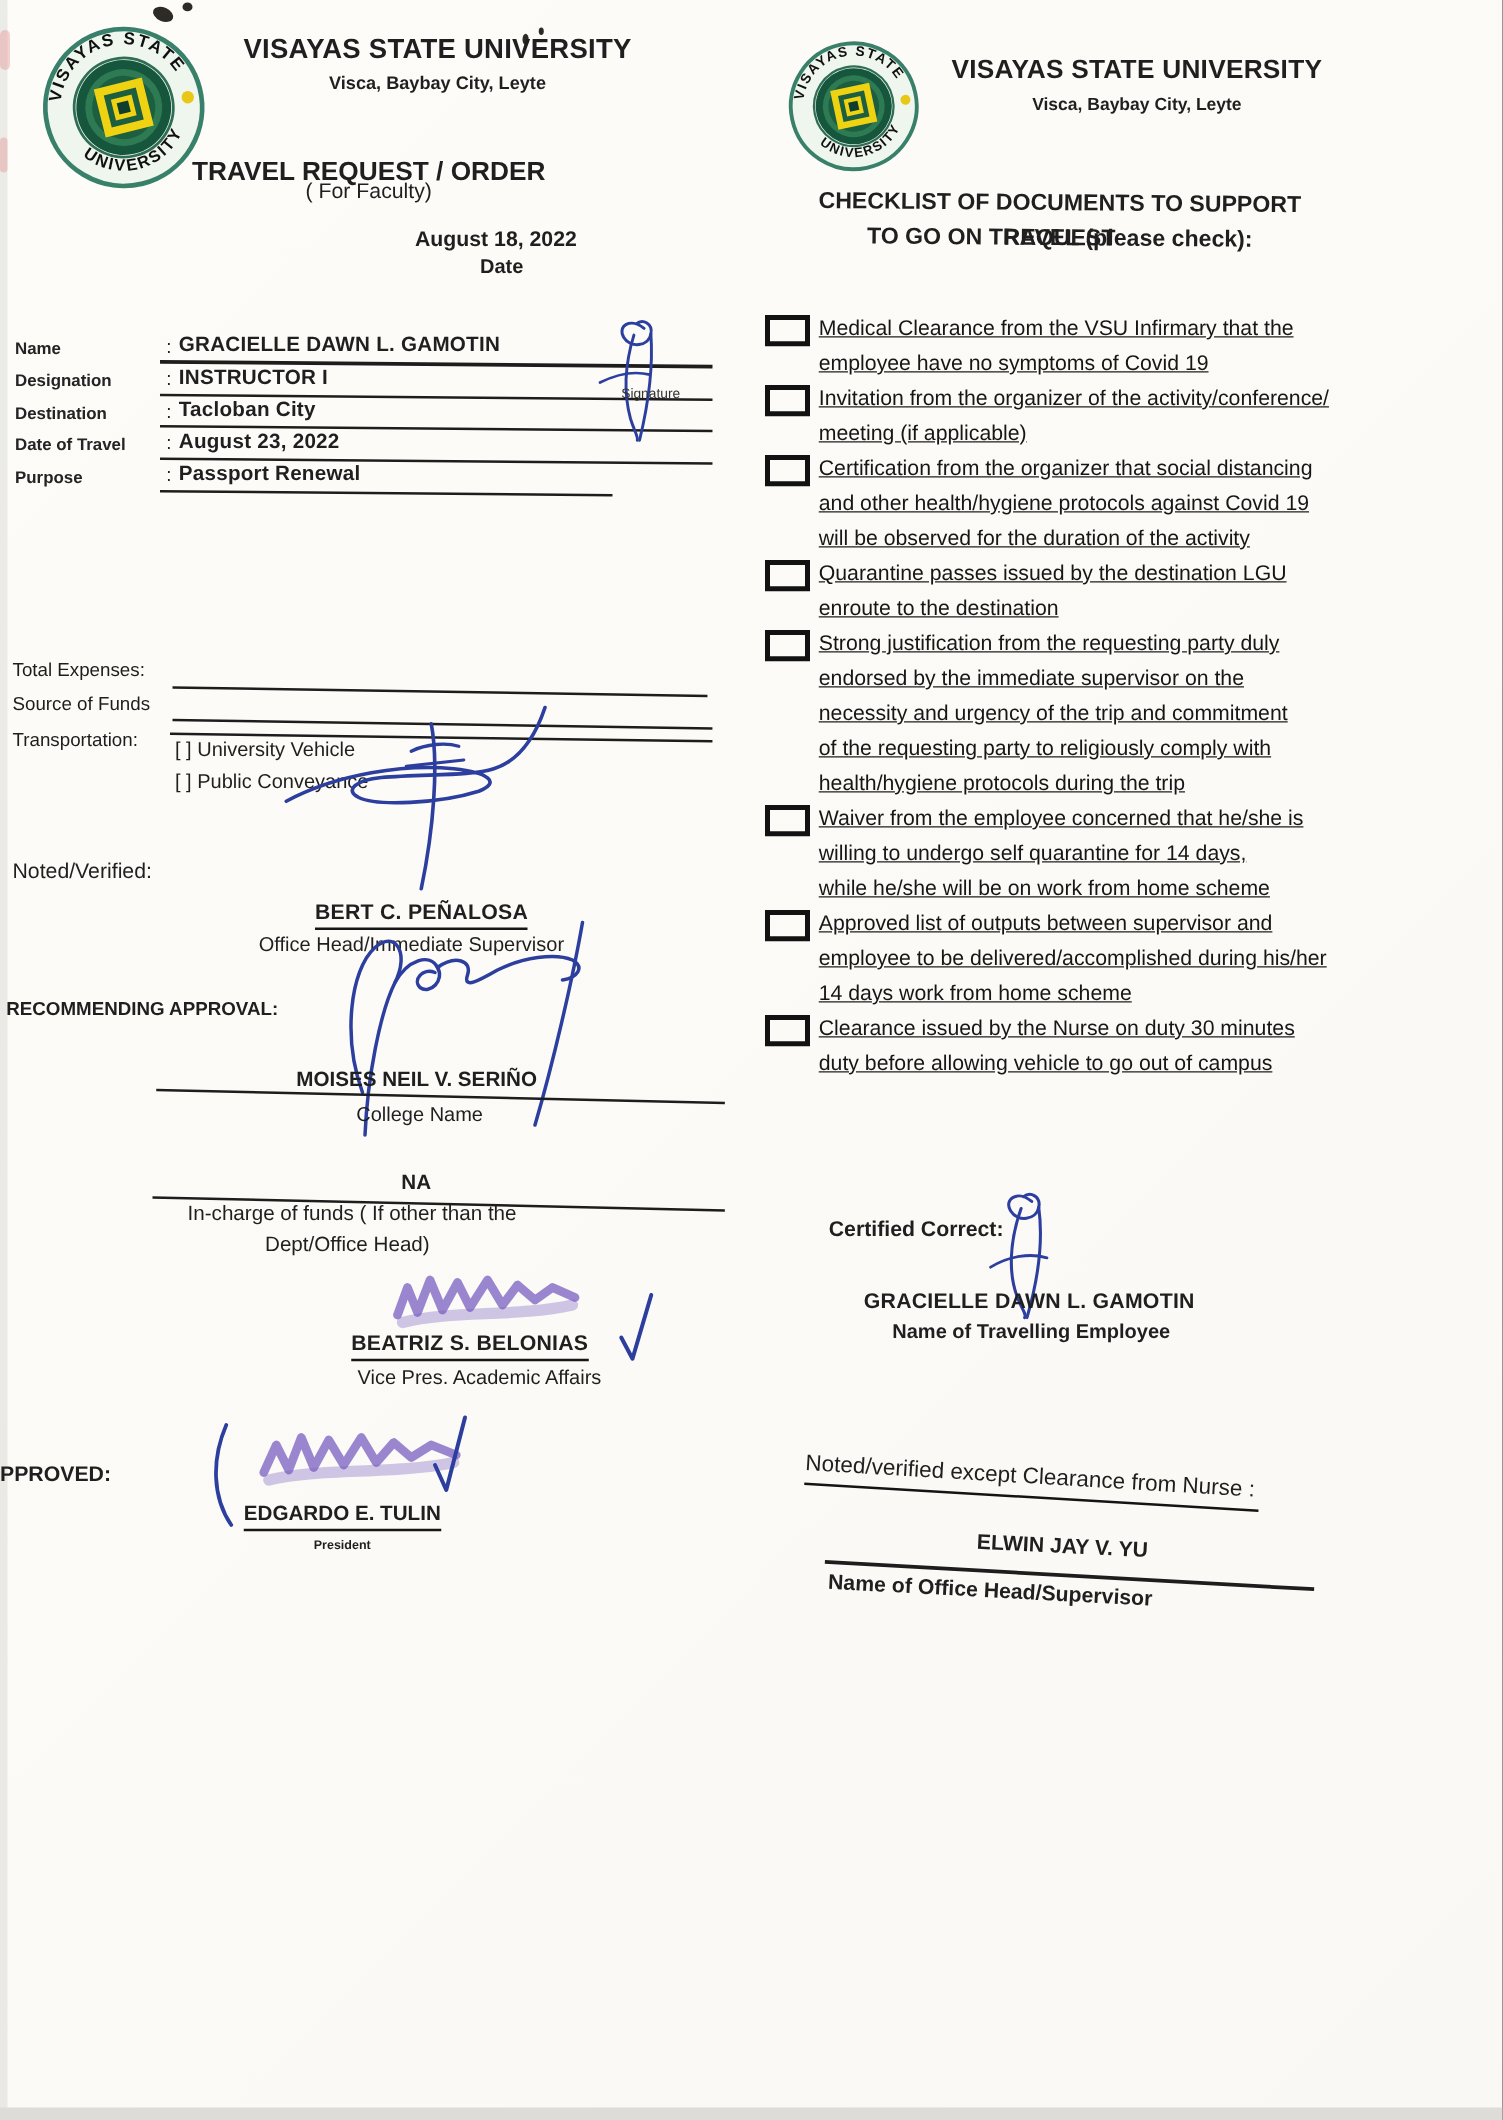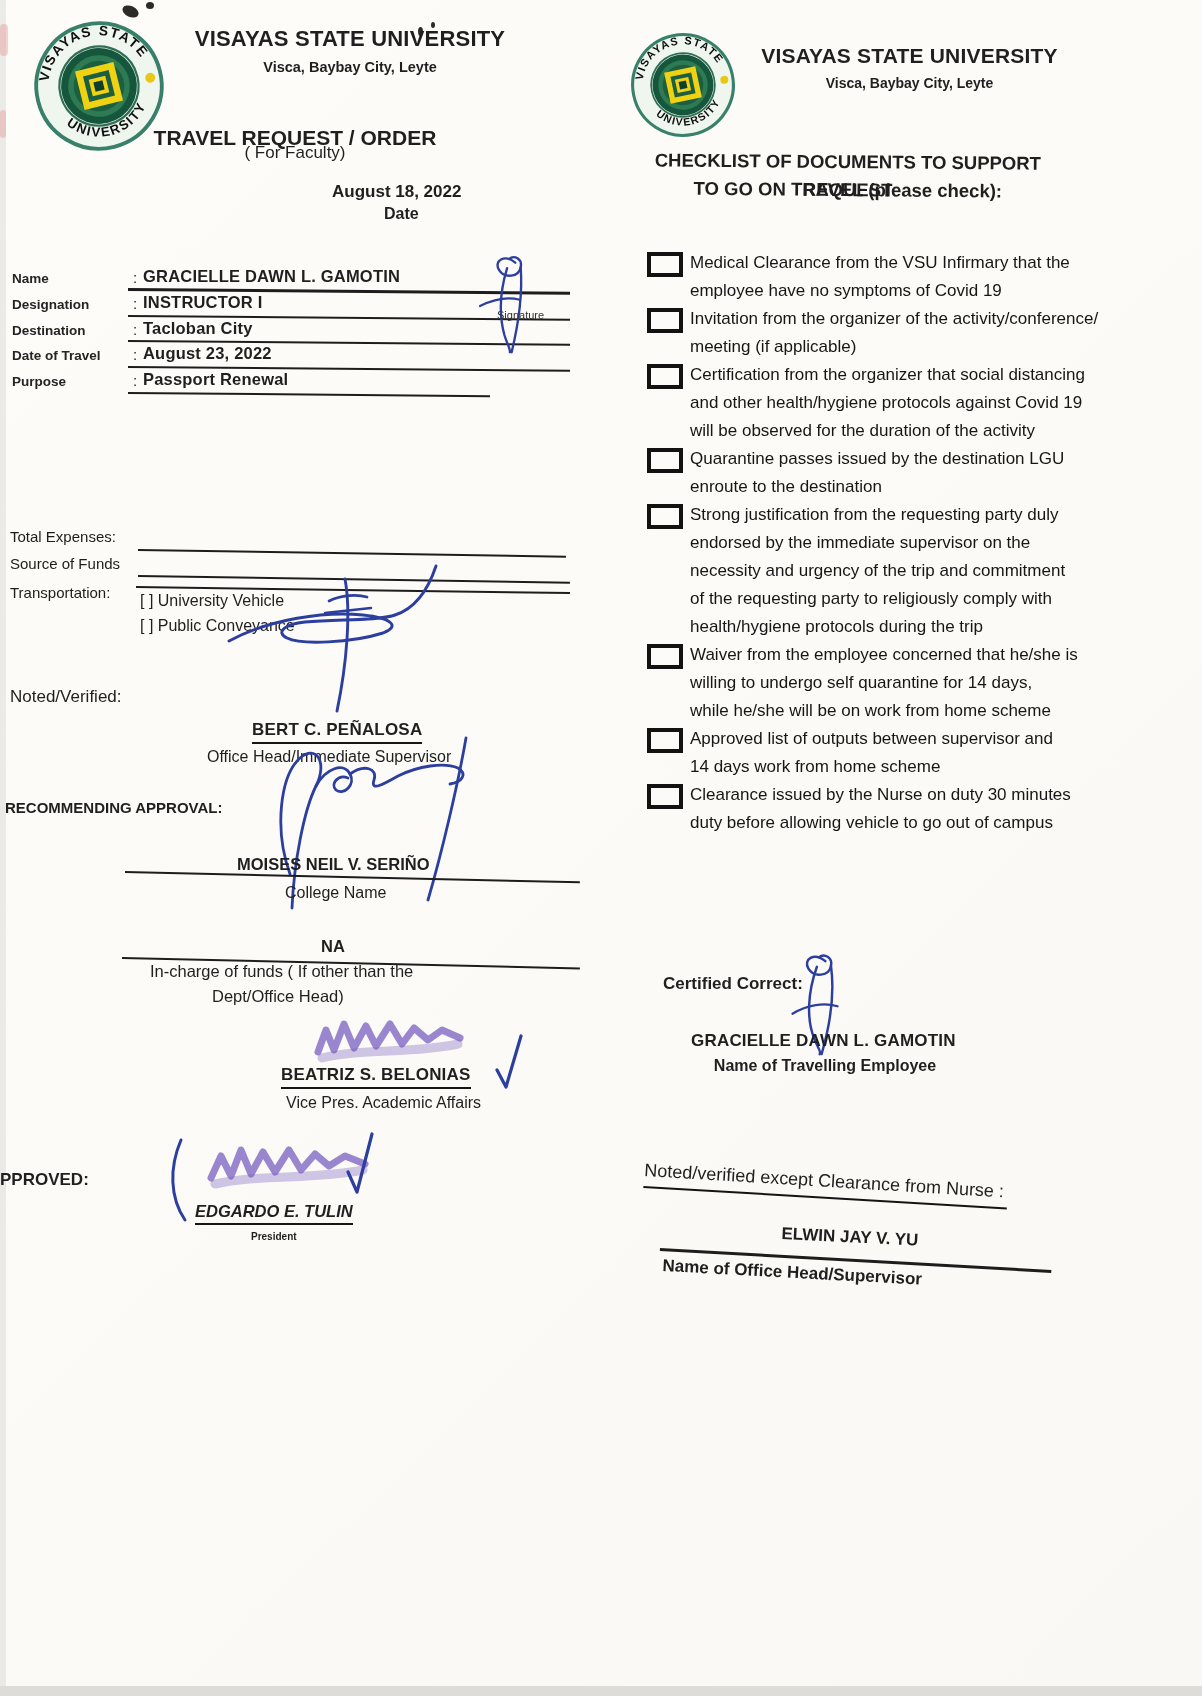--- a/index.html
+++ b/index.html
@@ -36,21 +36,21 @@
   .small-label{font-size:15px;color:#1d1d1d;}
   .ruled{border-top:2.3px solid #1d1d1d;transform-origin:left;}
   #transport-options{left:140px;top:589px;}
   .topt{font-size:16px;line-height:24.5px;}
   
   .cap15{font-size:15px;}
   .cap16{font-size:16px;}
   .name-line{font-size:17px;letter-spacing:.2px;}
   
   .chk-title{font-size:18.5px;line-height:28px;}
-  #checklist{left:647px;top:249px;width:486px;}
+  #checklist{left:612px;top:249px;width:486px;text-decoration:underline;}
   .citem{position:relative;padding-left:43px;}
   .cline{font-size:17px;line-height:28px;color:#161616;}
   .cbox{position:absolute;left:0;top:3px;width:28px;height:17px;border:4px solid #121212;background:transparent;}
   
   .pen path{stroke:var(--pen,#2c3e9e);fill:none;stroke-linecap:round;stroke-linejoin:round;}
   .stamp path{stroke:var(--stamp,#7a5fc0);fill:none;stroke-linecap:round;stroke-linejoin:round;}
   svg{overflow:visible;display:block;}
   .tilt-r{transform-origin:left top;}
 </style>
 </head>
@@ -187,21 +187,21 @@
   <svg class="abs pen" style="left:163px;top:1136px;" width="26" height="88" viewBox="0 0 26 88">
     <path stroke-width="3" d="M18,4 C6,32 7,62 22,84"></path>
   </svg>
   <svg class="abs stamp" style="left:203px;top:1136px;" width="170" height="60" viewBox="0 0 170 60">
     <path stroke-width="7" opacity=".75" d="M8,42 L18,20 L28,40 L38,14 L48,38 L60,16 L72,36 L86,14 L98,34 L112,18 L126,30 L142,20 L162,28"></path>
     <path stroke-width="9" opacity=".35" d="M12,48 C55,38 110,44 160,34"></path>
   </svg>
   <svg class="abs pen" style="left:342px;top:1128px;" width="34" height="70" viewBox="0 0 34 70">
     <path stroke-width="3.2" d="M6,44 L15,64 L30,6"></path>
   </svg>
-  <div class="abs b uline" style="left:195px;top:1202px;font-size:16.5px;font-style:italic;">EDGARDO E. TULIN</div>
+  <div class="abs b uline" style="left:195px;top:1202px;font-size:16.5px;">EDGARDO E. TULIN</div>
   <div class="abs" style="left:251px;top:1231px;font-size:10px;font-weight:bold;">President</div>
 
   <svg class="abs" style="left:630px;top:32px;transform:rotate(-12deg);" width="106" height="106" viewBox="0 0 120 120">
     <defs>
       <path id="arcTopR" d="M 14,60 A 46,46 0 1 1 106,60"></path>
       <path id="arcBotR" d="M 14,60 A 46,46 0 0 0 106,60"></path>
     </defs>
     <circle cx="60" cy="60" r="57" fill="#eef6ee" stroke="#39806a" stroke-width="3.5"></circle>
     <circle cx="60" cy="60" r="36" fill="none" stroke="#2f6e54" stroke-width="2"></circle>
     <circle cx="60" cy="60" r="34.5" fill="#15563d"></circle>
@@ -255,20 +255,21 @@
       </div>
       <div class="citem">
         <span class="cbox"></span>
         <div class="cline">Waiver from the employee concerned that he/she is</div>
         <div class="cline">willing to undergo self quarantine for 14 days,</div>
         <div class="cline">while he/she will be on work from home scheme</div>
       </div>
       <div class="citem">
         <span class="cbox"></span>
         <div class="cline">Approved list of outputs between supervisor and</div>
+        <div class="cline">employee to be delivered/accomplished during his/her</div>
         <div class="cline">14 days work from home scheme</div>
       </div>
       <div class="citem">
         <span class="cbox"></span>
         <div class="cline">Clearance issued by the Nurse on duty 30 minutes</div>
         <div class="cline">duty before allowing vehicle to go out of campus</div>
       </div>
     </div>
 
   <div class="abs b" style="left:663px;top:974px;font-size:17px;">Certified Correct:</div>

